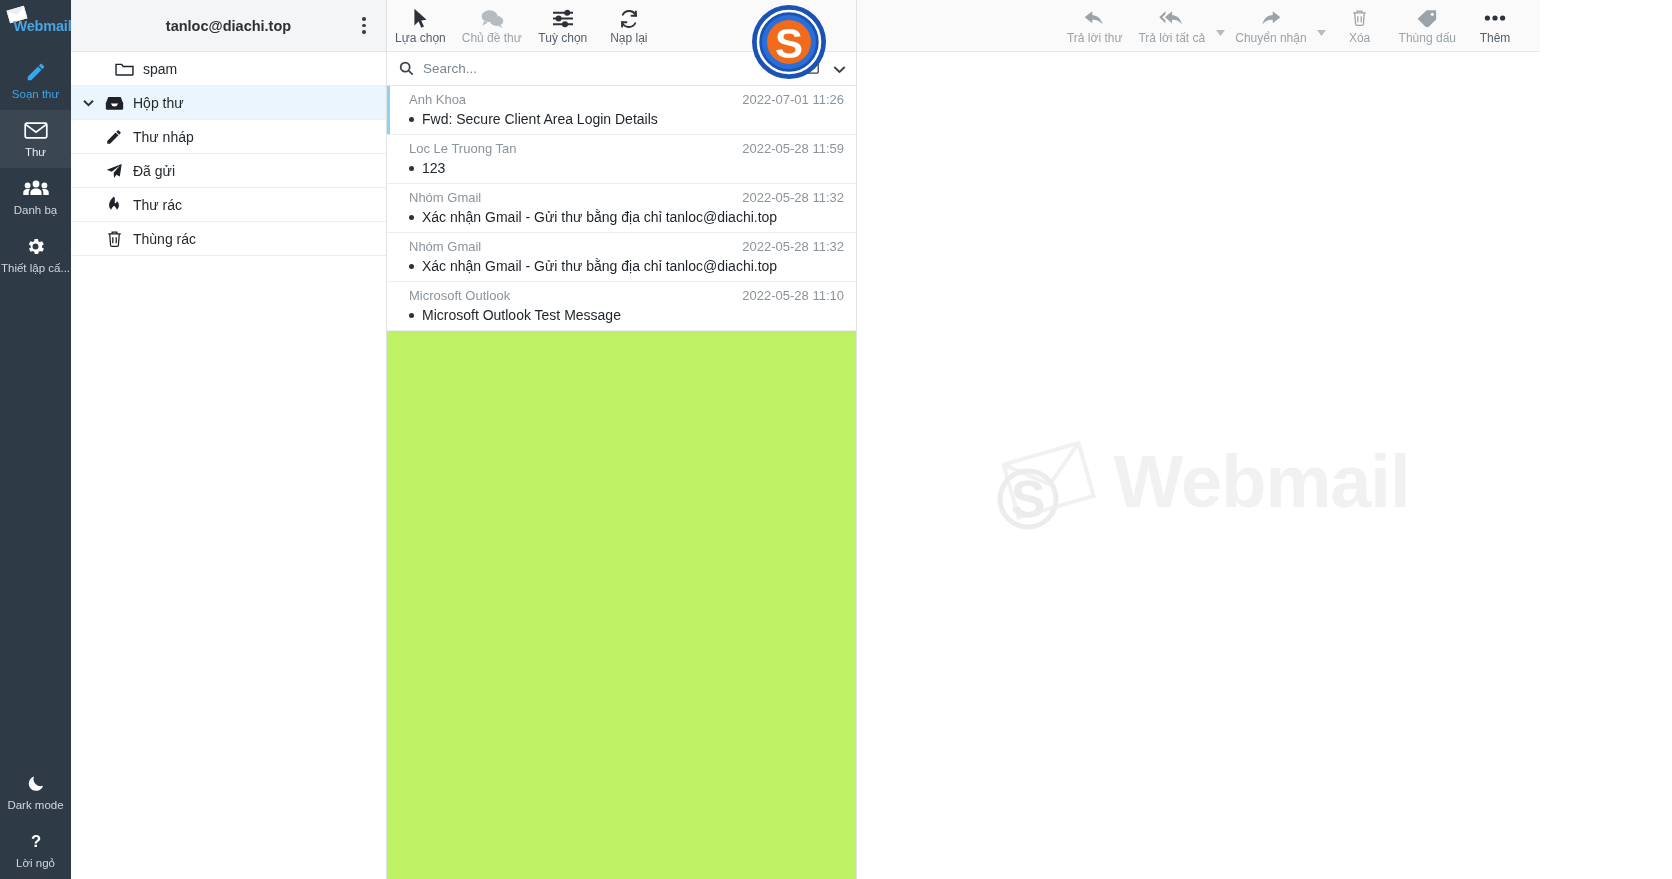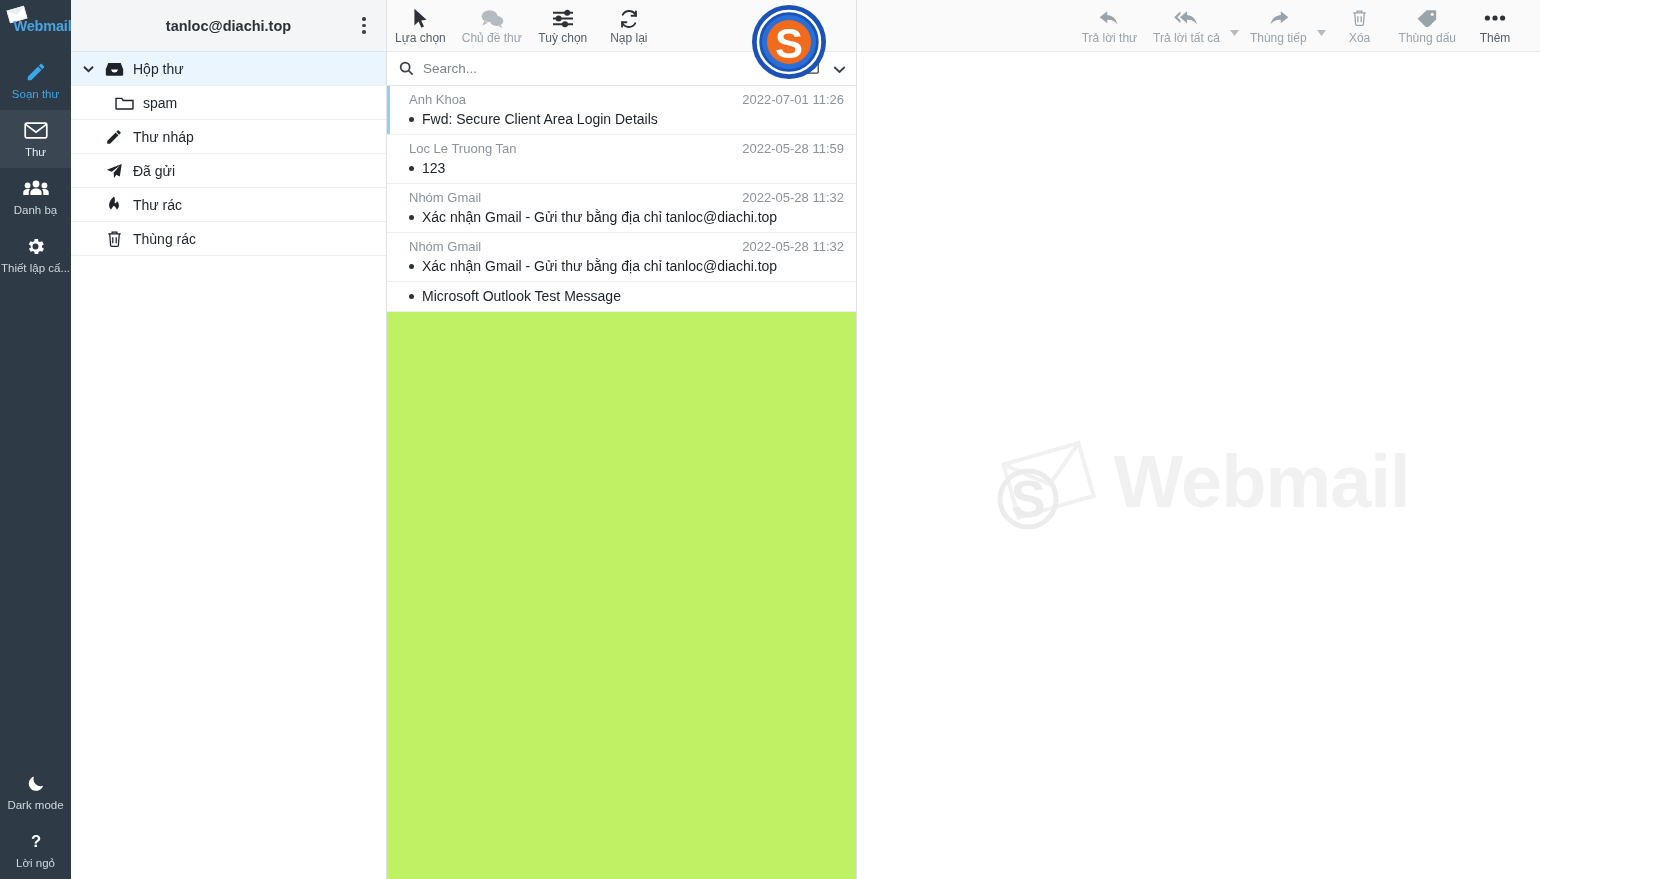--- a/index.html
+++ b/index.html
@@ -253,42 +253,42 @@
   <div class="folders">
     <div class="folders-head">
       <span class="acct">tanloc@diachi.top</span>
       <span class="kebab">
         <i></i>
           <i></i>
           <i></i>
       </span>
     </div>
 
+    <div class="folder-row child">
+      <span class="fico">
+        <svg width="19" height="16" viewBox="0 0 20 17" fill="none" stroke="#1d2328" stroke-width="1.5">
+          <path d="M1 14V3.6h6l1.6 2.2H19V14a.9.9 0 0 1-.9.9H1.9A.9.9 0 0 1 1 14z"></path>
+        </svg>
+      </span>
+      <span class="flbl">spam</span>
+    </div>
+
     <div class="folder-row selected">
       <span class="caret">
         <svg width="11" height="8" viewBox="0 0 11 8" fill="none" stroke="#2c3237" stroke-width="1.9">
             <path d="M1 1.8 5.5 6.2 10 1.8"></path>
           </svg>
       </span>
       <span class="fico">
         <svg width="19" height="16" viewBox="0 0 20 17" fill="#1d2328">
           <path d="M3.4 2.2h13.2l2.6 6.6v5.4a1.6 1.6 0 0 1-1.6 1.6H2.4A1.6 1.6 0 0 1 .8 14.2V8.8L3.4 2.2z"></path>
           <path d="M.8 9h5.1a.6.6 0 0 1 .6.5 3.6 3.6 0 0 0 7 0 .6.6 0 0 1 .6-.5h5.1" fill="#ffffff"></path>
         </svg>
       </span>
       <span class="flbl">Hộp thư</span>
-    </div>
-
-    <div class="folder-row child">
-      <span class="fico">
-        <svg width="19" height="16" viewBox="0 0 20 17" fill="none" stroke="#1d2328" stroke-width="1.5">
-          <path d="M1 14V3.6h6l1.6 2.2H19V14a.9.9 0 0 1-.9.9H1.9A.9.9 0 0 1 1 14z"></path>
-        </svg>
-      </span>
-      <span class="flbl">spam</span>
     </div>
 
     <div class="folder-row">
       <span class="caret"></span>
       <span class="fico">
         <svg width="18" height="18" viewBox="0 0 24 24" fill="#1d2328">
           <path d="M3 17.2V21h3.8L18 9.8 14.2 6 3 17.2zM20.7 7.1c.4-.4.4-1 0-1.4l-2.4-2.4c-.4-.4-1-.4-1.4 0l-1.8 1.8 3.8 3.8 1.8-1.8z"></path>
         </svg>
       </span>
       <span class="flbl">Thư nháp</span>
@@ -392,20 +392,24 @@
           <span class="from">Nhóm Gmail</span>
           <span class="date">2022-05-28 11:32</span>
         </div>
         <div class="line2">
           <span class="dot"></span>
           <span class="subj">Xác nhận Gmail - Gửi thư bằng địa chỉ tanloc@diachi.top</span>
         </div>
       </div>
 
       <div class="msg-row">
+        <div class="line1">
+          <span class="from">Microsoft Outlook</span>
+          <span class="date">2022-05-28 11:10</span>
+        </div>
         <div class="line2">
           <span class="dot"></span>
           <span class="subj">Microsoft Outlook Test Message</span>
         </div>
       </div>
     </div>
   </div>
 
   <div class="right">
     <div class="toolbar">
@@ -433,21 +437,21 @@
             <path d="M0 0h9L4.5 6z"></path>
           </svg>
       </div>
 
       <div class="tb-btn">
         <span class="tb-ico">
           <svg width="21" height="17" viewBox="0 0 22 18" fill="#9aa3aa">
             <path d="M13.4 1.2 21.4 7.6l-8 6.4v-3.7c-5 0-8.6 1.4-11 5.4 1-4.8 3.8-9.6 11-10.4V1.2z"></path>
           </svg>
         </span>
-        <span class="tb-lbl">Thùng tiếp</span>
+        <span class="tb-lbl">Chuyển nhận</span>
       </div>
       <div class="tb-caret">
         <svg width="9" height="6" viewBox="0 0 9 6" fill="#b4bcc2">
             <path d="M0 0h9L4.5 6z"></path>
           </svg>
       </div>
 
       <div class="tb-btn">
         <span class="tb-ico">
           <svg width="17" height="18" viewBox="0 0 20 21" fill="none" stroke="#9aa3aa" stroke-width="1.5">

